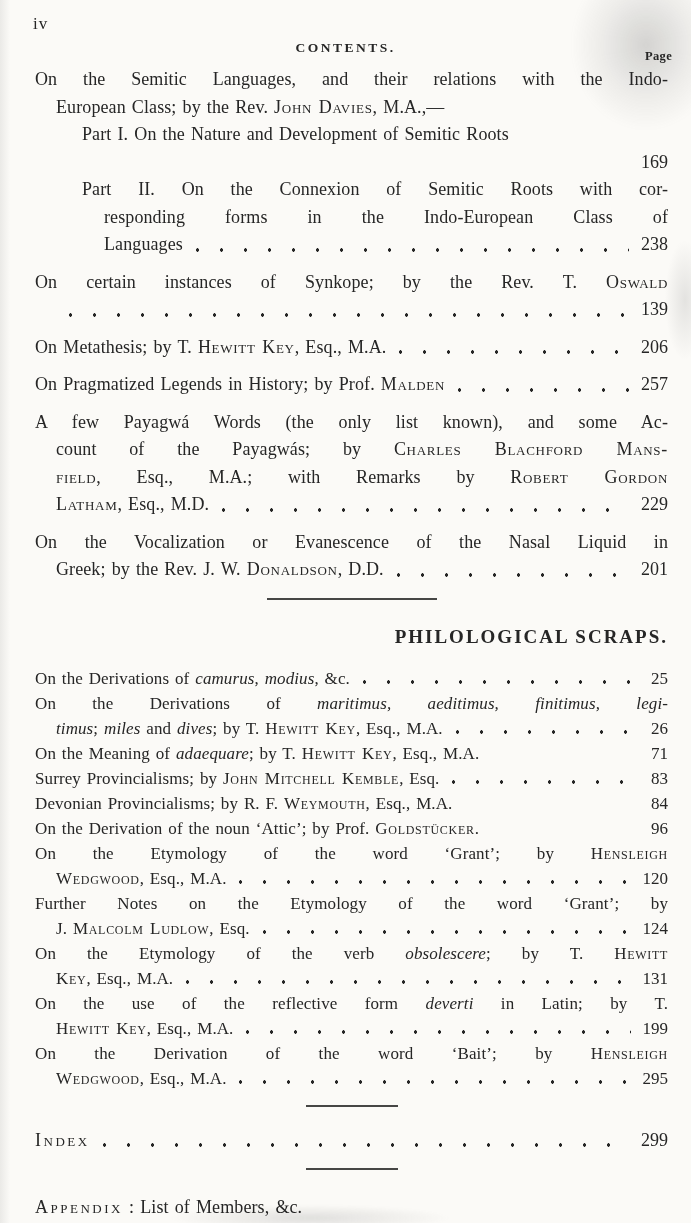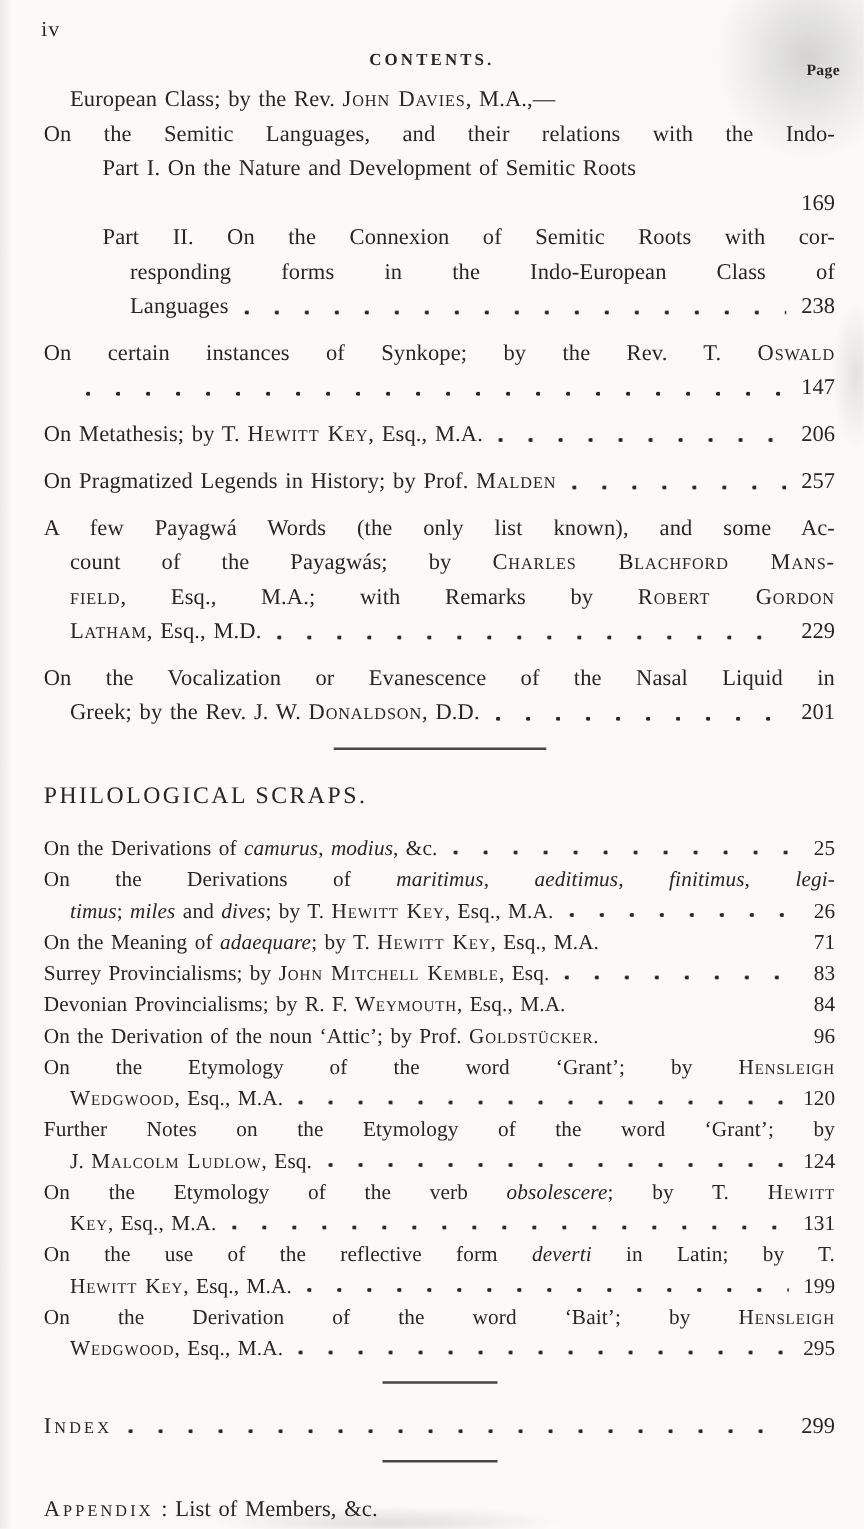--- a/index.html
+++ b/index.html
@@ -64,45 +64,45 @@
   .it{font-style:italic;}
   .leader{
     flex:1 1 auto;align-self:flex-end;
     height:6px;margin:0 6px 6px 12px;min-width:14px;
     background-image:radial-gradient(circle at 2.5px 3px, var(--ink) 1.5px, rgba(0,0,0,0) 1.9px);
     background-size:24px 6px;background-repeat:repeat-x;background-position:left bottom;
   }
   .pg{margin-left:auto;padding-left:6px;}
   .rule{height:2px;background:var(--ink);opacity:0.85;margin:14px auto 0 auto;}
   .heading{
-    text-align:left;font-size:19px;font-weight:400;letter-spacing:2px;
+    text-align:right;font-size:19px;font-weight:700;letter-spacing:2px;
     margin:26px 0 18px 0;
   }
   .idx{margin-top:20px;}
   .apx{margin-top:24px;}
 </style>
 </head>
 <body style="--ink: #262626; --paper: #fbfaf7;">
 
 <div class="scan-edge-left"></div>
 <div class="smudge smudge-tr"></div>
 <div class="smudge smudge-r"></div>
 <div class="smudge smudge-b"></div>
 
 <div class="folio">iv</div>
 <div class="running-head">CONTENTS.</div>
 <div class="page-col-label">Page</div>
 
 <div class="toc">
     <div class="entry s1">
+      <div class="line ind0 just">
+        <span class="text"><span>On the Semitic Languages, and their relations with the Indo-</span></span>
+      </div>
       <div class="line ind1">
         <span class="text"><span>European Class; by the Rev. </span><span class="sc">John Davies</span><span>, M.A.,—</span></span>
-      </div>
-      <div class="line ind0 just">
-        <span class="text"><span>On the Semitic Languages, and their relations with the Indo-</span></span>
       </div>
       <div class="line ind2">
         <span class="text"><span>Part I. On the Nature and Development of Semitic Roots</span></span>
         <span class="pg">169</span>
       </div>
       <div class="line ind2 just">
         <span class="text"><span>Part II. On the Connexion of Semitic Roots with cor-</span></span>
       </div>
       <div class="line ind3 just">
         <span class="text"><span>responding forms in the Indo-European Class of</span></span>
@@ -112,21 +112,21 @@
         <span class="leader"></span>
         <span class="pg">238</span>
       </div>
     </div>
     <div class="entry s1">
       <div class="line ind0 just">
         <span class="text"><span>On certain instances of Synkope; by the Rev. T. </span><span class="sc">Oswald</span></span>
       </div>
       <div class="line ind1">
         <span class="leader"></span>
-        <span class="pg">147</span>
+        <span class="pg">139</span>
       </div>
     </div>
     <div class="entry s1">
       <div class="line ind0">
         <span class="text"><span>On Metathesis; by T. </span><span class="sc">Hewitt Key</span><span>, Esq., M.A.</span></span>
         <span class="leader"></span>
         <span class="pg">206</span>
       </div>
     </div>
     <div class="entry s1">

